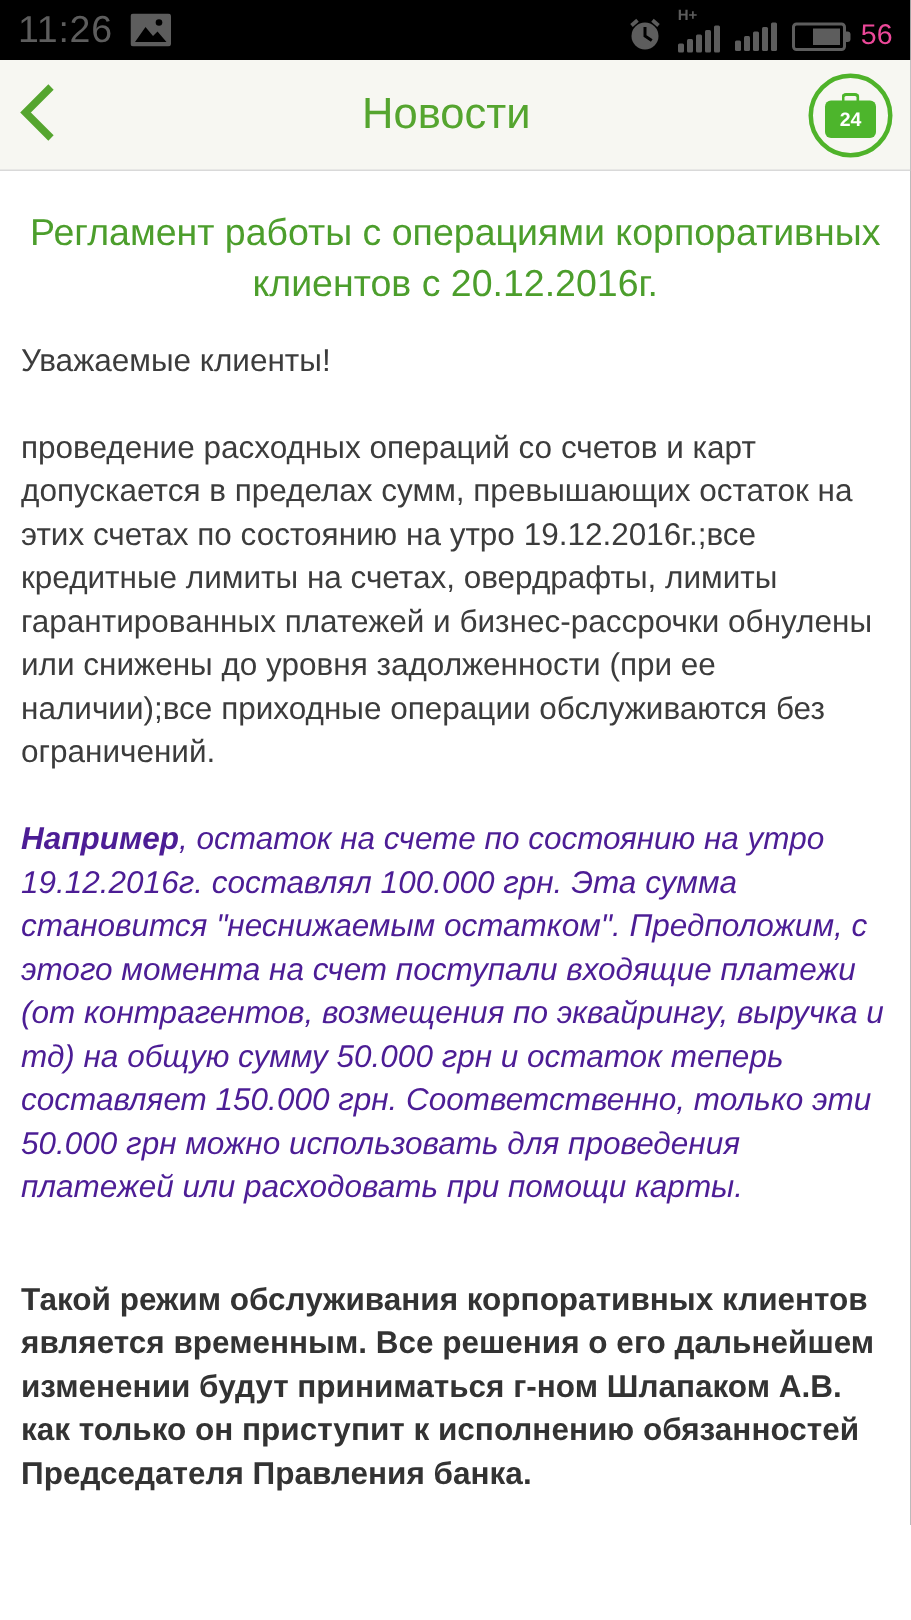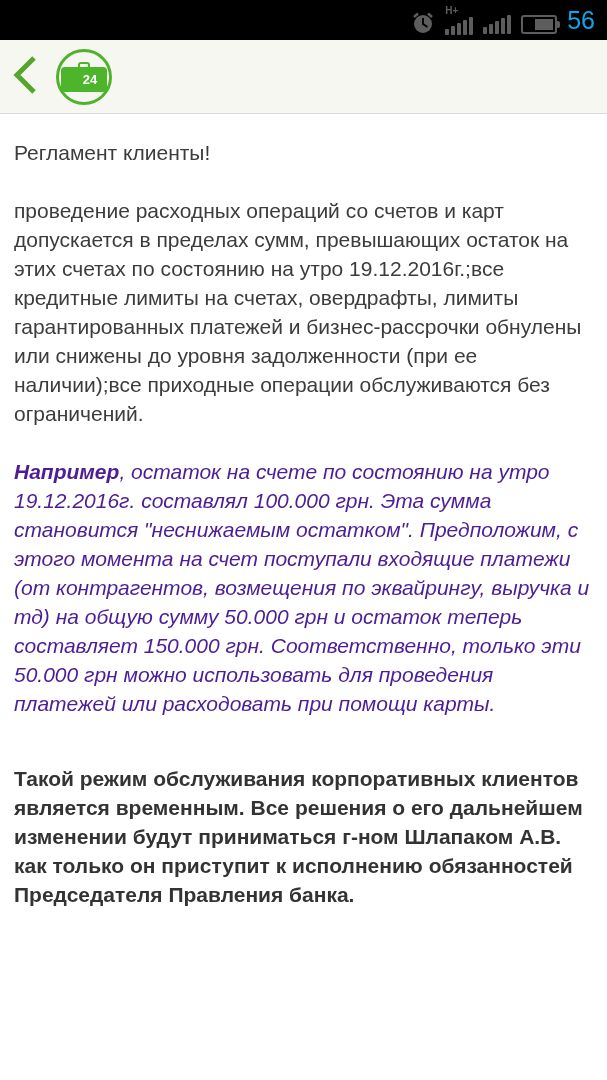--- a/index.html
+++ b/index.html
@@ -22,41 +22,41 @@
   .status-right{margin-left:auto;display:flex;align-items:flex-end;gap:10px;}
   .status-time{letter-spacing:0.5px;}
   .sb-icon{display:inline-flex;align-items:flex-end;}
   .bars{display:flex;align-items:flex-end;gap:2px;}
   .bars i{display:block;width:4px;background:#5d5d5d;border-radius:1px;}
   .net-group{display:flex;flex-direction:column;align-items:flex-start;line-height:1;}
   .net-label{font-size:10px;color:#5d5d5d;letter-spacing:0px;margin-bottom:1px;font-weight:bold;}
   .battery{position:relative;width:36px;height:19px;border:2px solid #5d5d5d;border-radius:3px;box-sizing:border-box;margin-bottom:1px;}
   .battery:after{content:"";position:absolute;right:-5px;top:4px;width:3px;height:7px;background:#5d5d5d;border-radius:0 2px 2px 0;}
   .battery .fill{position:absolute;right:2px;top:2px;bottom:2px;width:18px;background:#5d5d5d;}
-  .battery-num{font-size:25px;color:#0ea5e9;}
+  .battery-num{font-size:19px;color:#ec4899;}
   
   .header{
     height:74px;background:#f7f7f2;border-bottom:1px solid #d9d9d9;
     display:flex;align-items:center;
     padding:0 12px;box-sizing:border-box;
   }
   .back-btn{width:44px;height:54px;display:flex;align-items:center;justify-content:flex-start;cursor:pointer;background:none;border:none;padding:0;}
   .header-title{
     flex:1;text-align:center;
     color:#55a52f;font-size:29px;font-weight:400;
   }
   .badge-btn{
     width:56px;height:56px;border-radius:50%;
     border:3px solid #4fb32a;background:transparent;
     display:flex;align-items:center;justify-content:center;
     box-sizing:border-box;cursor:pointer;padding:0;
   }
   .briefcase{
     position:relative;width:34px;height:25px;background:#4db52c;border-radius:4px;
-    display:flex;align-items:center;justify-content:center;margin-top:5px;padding-left:12px;
+    display:flex;align-items:center;justify-content:center;margin-top:5px;
   }
   .briefcase:before{
     content:"";position:absolute;top:-5px;left:50%;transform:translateX(-50%);
     width:12px;height:7px;border:2px solid #4db52c;border-bottom:none;border-radius:3px 3px 0 0;box-sizing:border-box;
   }
   .briefcase span{color:#ffffff;font-size:13px;font-weight:bold;}
   
   .content{
     padding:24px 14px 0 14px;
     color:#3c3c3c;
@@ -70,20 +70,30 @@
   .p-example{font-style:italic;color:#4c1d95;}
   .p-example b{font-style:italic;}
   .p-bold{font-weight:bold;color:#333333;margin-top:46px !important;}
 </style>
 </head>
 <body>
 
 <div class="screen">
 
   <div class="status-bar">
+    <div class="status-left">
+      <span class="status-time">11:26</span>
+      <span class="sb-icon">
+        <svg width="27" height="22" viewBox="0 0 27 22">
+          <rect x="0" y="0" width="27" height="22" rx="2" fill="#5d5d5d"></rect>
+          <path d="M3 19 L10 9 L15 15 L18 12 L24 19 Z" fill="#000"></path>
+          <circle cx="19" cy="6" r="2.2" fill="#000"></circle>
+        </svg>
+      </span>
+    </div>
     <div class="status-right">
       <span class="sb-icon">
         <svg width="24" height="24" viewBox="0 0 24 24">
           <circle cx="12" cy="13" r="9" fill="#5d5d5d"></circle>
           <path d="M12 7 L12 13 L16.5 16" stroke="#000" stroke-width="2" fill="none"></path>
           <path d="M3 6 L7 2.5" stroke="#5d5d5d" stroke-width="2.5"></path>
           <path d="M21 6 L17 2.5" stroke="#5d5d5d" stroke-width="2.5"></path>
         </svg>
       </span>
       <span class="net-group">
@@ -111,30 +121,32 @@
   </div>
 
   <div class="header">
     <button class="back-btn">
       <span>
         <svg width="26" height="40" viewBox="0 0 26 40">
           <path d="M22 3 L5 20 L22 37" stroke="#55a52f" stroke-width="5" fill="none"></path>
         </svg>
       </span>
     </button>
+    <div class="header-title">Новости</div>
     <button class="badge-btn">
       <span class="briefcase">
         <span>24</span>
       </span>
     </button>
   </div>
 
   <div class="content">
+    <h1 class="article-title">Регламент работы с операциями корпоративных клиентов с 20.12.2016г.</h1>
 
-    <p>Регламент клиенты!</p>
+    <p>Уважаемые клиенты!</p>
 
 
     <p>проведение расходных операций со счетов и карт допускается в пределах сумм, превышающих остаток на этих счетах по состоянию на утро 19.12.2016г.;все кредитные лимиты на счетах, овердрафты, лимиты гарантированных платежей и бизнес-рассрочки обнулены или снижены до уровня задолженности (при ее наличии);все приходные операции обслуживаются без ограничений.</p>
 
     <p class="p-example"><b>Например</b><span>, остаток на счете по состоянию на утро 19.12.2016г. составлял 100.000 грн. Эта сумма становится "неснижаемым остатком". Предположим, с этого момента на счет поступали входящие платежи (от контрагентов, возмещения по эквайрингу, выручка и тд) на общую сумму 50.000 грн и остаток теперь составляет 150.000 грн. Соответственно, только эти 50.000 грн можно использовать для проведения платежей или расходовать при помощи карты.</span></p>
 
     <p class="p-bold">Такой режим обслуживания корпоративных клиентов является временным. Все решения о его дальнейшем изменении будут приниматься г-ном Шлапаком А.В. как только он приступит к исполнению обязанностей Председателя Правления банка.</p>
 
   </div>
 

